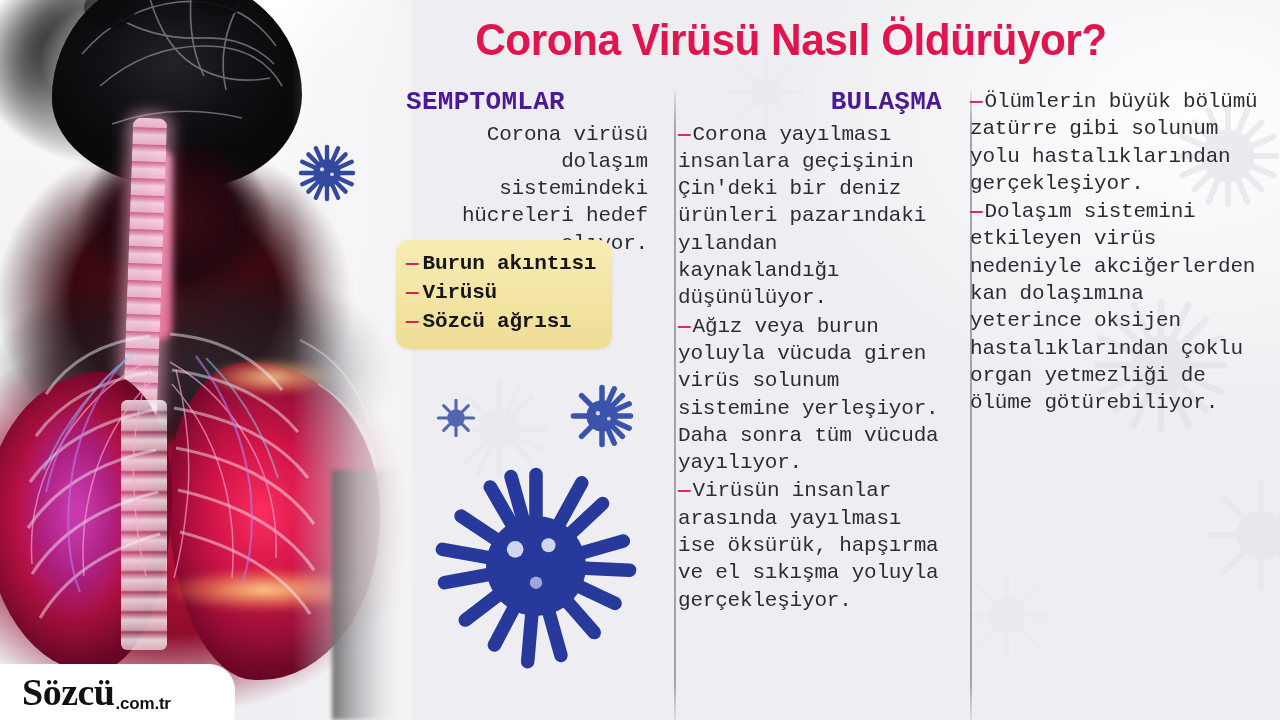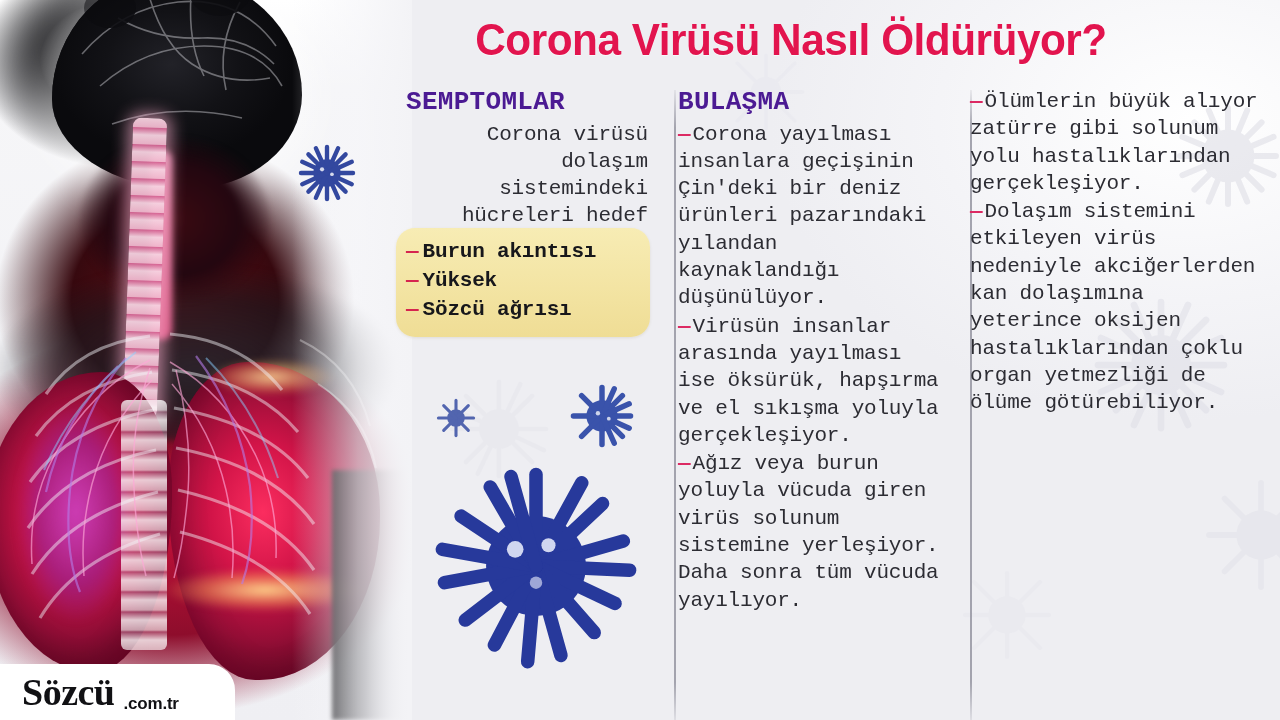--- a/index.html
+++ b/index.html
@@ -127,21 +127,21 @@
   .anat-fade {
     position:absolute; right:0; top:0; width:120px; height:720px;
     background:linear-gradient(90deg, rgba(245,245,248,0) 0%, rgba(246,246,249,.65) 55%, #f3f3f6 100%);
   }
 
   
   .logo-block {
     position:absolute; left:0; bottom:0; width:235px; height:56px;
     background:#ffffff;
     border-top-right-radius:26px;
-    display:flex; align-items:center; padding-left:22px;gap:8px;
+    display:flex; align-items:center; padding-left:22px;
   }
   .logo-main {
     font-family:"Liberation Serif", serif;
     font-weight:bold; font-size:38px; color:#111114; letter-spacing:-.5px;
     line-height:1;
   }
   .logo-tld {
     font-family:"Liberation Sans", sans-serif;
     font-weight:bold; font-size:17px; color:#111114; letter-spacing:-.2px;
     margin-left:1px; margin-bottom:-3px; align-self:flex-end; padding-bottom:9px;
@@ -176,21 +176,21 @@
     position:absolute; top:2px; width:2px; height:630px;
     background:linear-gradient(180deg, rgba(160,160,172,.15) 0%, rgba(150,150,162,.85) 6%, rgba(150,150,162,.85) 94%, rgba(160,160,172,.2) 100%);
   }
   .div-1 { left:278px; }
   .div-2 { left:574px; }
 
   .col-head {
     font-weight:bold;
     font-size:26px;
     color:#4b1a93;
-    text-align:left;
+    text-align:right;
     letter-spacing:.3px;
     margin-bottom:4px;
     line-height:1.1;
   }
   .col-1 .col-head { text-align:left; padding-left:10px; }
 
   .body-text {
     font-size:21px;
     line-height:1.30;
     color:#2c2c33;
@@ -200,23 +200,23 @@
   .para { margin-bottom:1px; text-indent:0; }
   .dash {
     color:#dc2a63;
     font-weight:bold;
     letter-spacing:0;
     margin-right:2px;
   }
 
   
   .symptom-card {
-    position:absolute; left:0px; top:140px; width:254px;
+    position:absolute; left:0px; top:152px; width:216px;
     background:linear-gradient(180deg,#f7ecb4 0%, #f3e4a3 55%, #efdd95 100%);
-    border-radius:19px;
+    border-radius:13px;
     padding:10px 8px 12px 10px;
     box-shadow:0 1px 3px rgba(120,100,30,.12);
   }
   .symptom-item {
     font-size:21px;
     font-weight:bold;
     color:#17171b;
     line-height:1.38;
     letter-spacing:-.2px;
     white-space:nowrap;
@@ -533,37 +533,37 @@
     <div class="divider div-1"></div>
     <div class="divider div-2"></div>
 
     <div class="col col-1">
       <div class="col-head">SEMPTOMLAR</div>
       <div class="body-text">
         <div class="para">Corona virüsü dolaşım sistemindeki hücreleri hedef alıyor.</div>
       </div>
       <div class="symptom-card">
         <div class="symptom-item"><span class="dash">—</span><span>Burun akıntısı</span></div>
-        <div class="symptom-item"><span class="dash">—</span><span>Yüksek</span></div>
+        <div class="symptom-item"><span class="dash">—</span><span>Virüsü</span></div>
         <div class="symptom-item"><span class="dash">—</span><span>Sözcü ağrısı</span></div>
       </div>
     </div>
 
     <div class="col col-2">
       <div class="col-head">BULAŞMA</div>
       <div class="body-text">
         <div class="para"><span class="dash">—</span><span>Corona yayılması insanlara geçişinin Çin'deki bir deniz ürünleri pazarındaki yılandan kaynaklandığı düşünülüyor.</span></div>
+        <div class="para"><span class="dash">—</span><span>Ağız veya burun yoluyla vücuda giren virüs solunum sistemine yerleşiyor. Daha sonra tüm vücuda yayılıyor.</span></div>
         <div class="para"><span class="dash">—</span><span>Virüsün insanlar arasında yayılması ise öksürük, hapşırma ve el sıkışma yoluyla gerçekleşiyor.</span></div>
-        <div class="para"><span class="dash">—</span><span>Ağız veya burun yoluyla vücuda giren virüs solunum sistemine yerleşiyor. Daha sonra tüm vücuda yayılıyor.</span></div>
       </div>
     </div>
 
     <div class="col col-3">
       <div class="body-text">
-        <div class="para"><span class="dash">—</span><span>Ölümlerin büyük alıyor zatürre gibi solunum yolu hastalıklarından gerçekleşiyor.</span></div>
+        <div class="para"><span class="dash">—</span><span>Ölümlerin büyük bölümü zatürre gibi solunum yolu hastalıklarından gerçekleşiyor.</span></div>
         <div class="para"><span class="dash">—</span><span>Dolaşım sistemini etkileyen virüs nedeniyle akciğerlerden kan dolaşımına yeterince oksijen hastalıklarından çoklu organ yetmezliği de ölüme götürebiliyor.</span></div>
       </div>
     </div>
 
   </div>
 
   <div class="logo-block">
     <span class="logo-main">Sözcü</span>
     <span class="logo-tld">.com.tr</span>
   </div>

